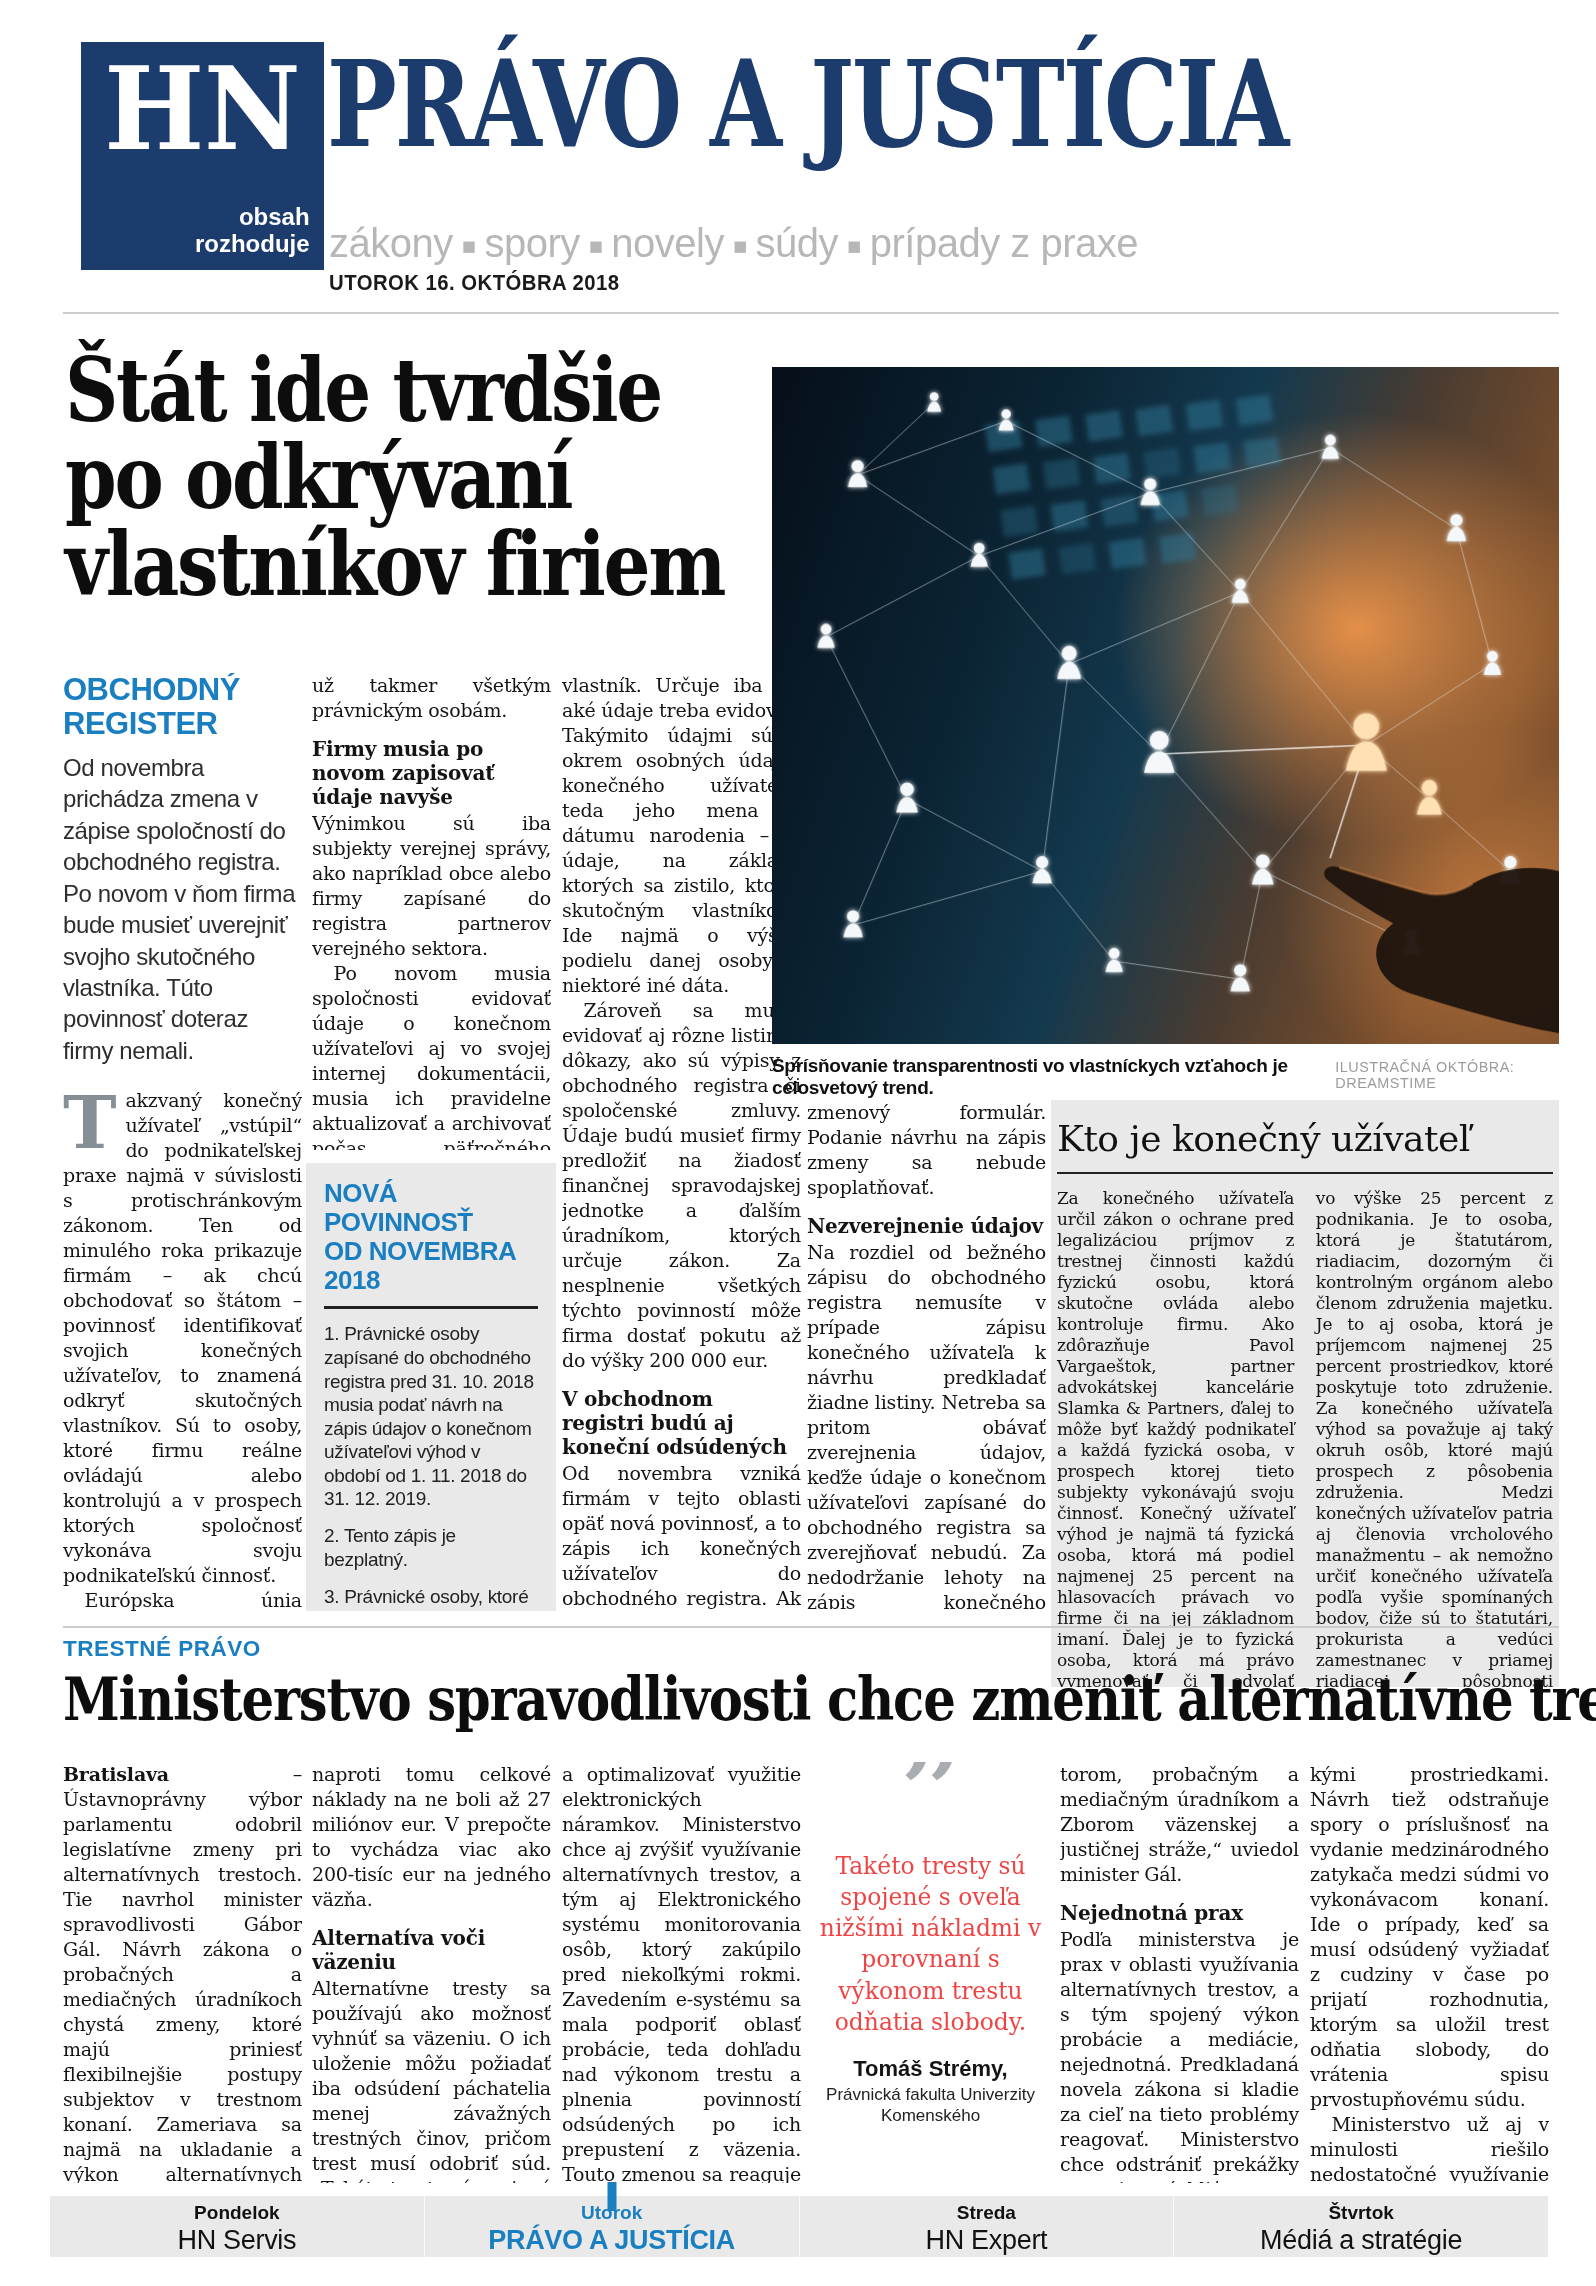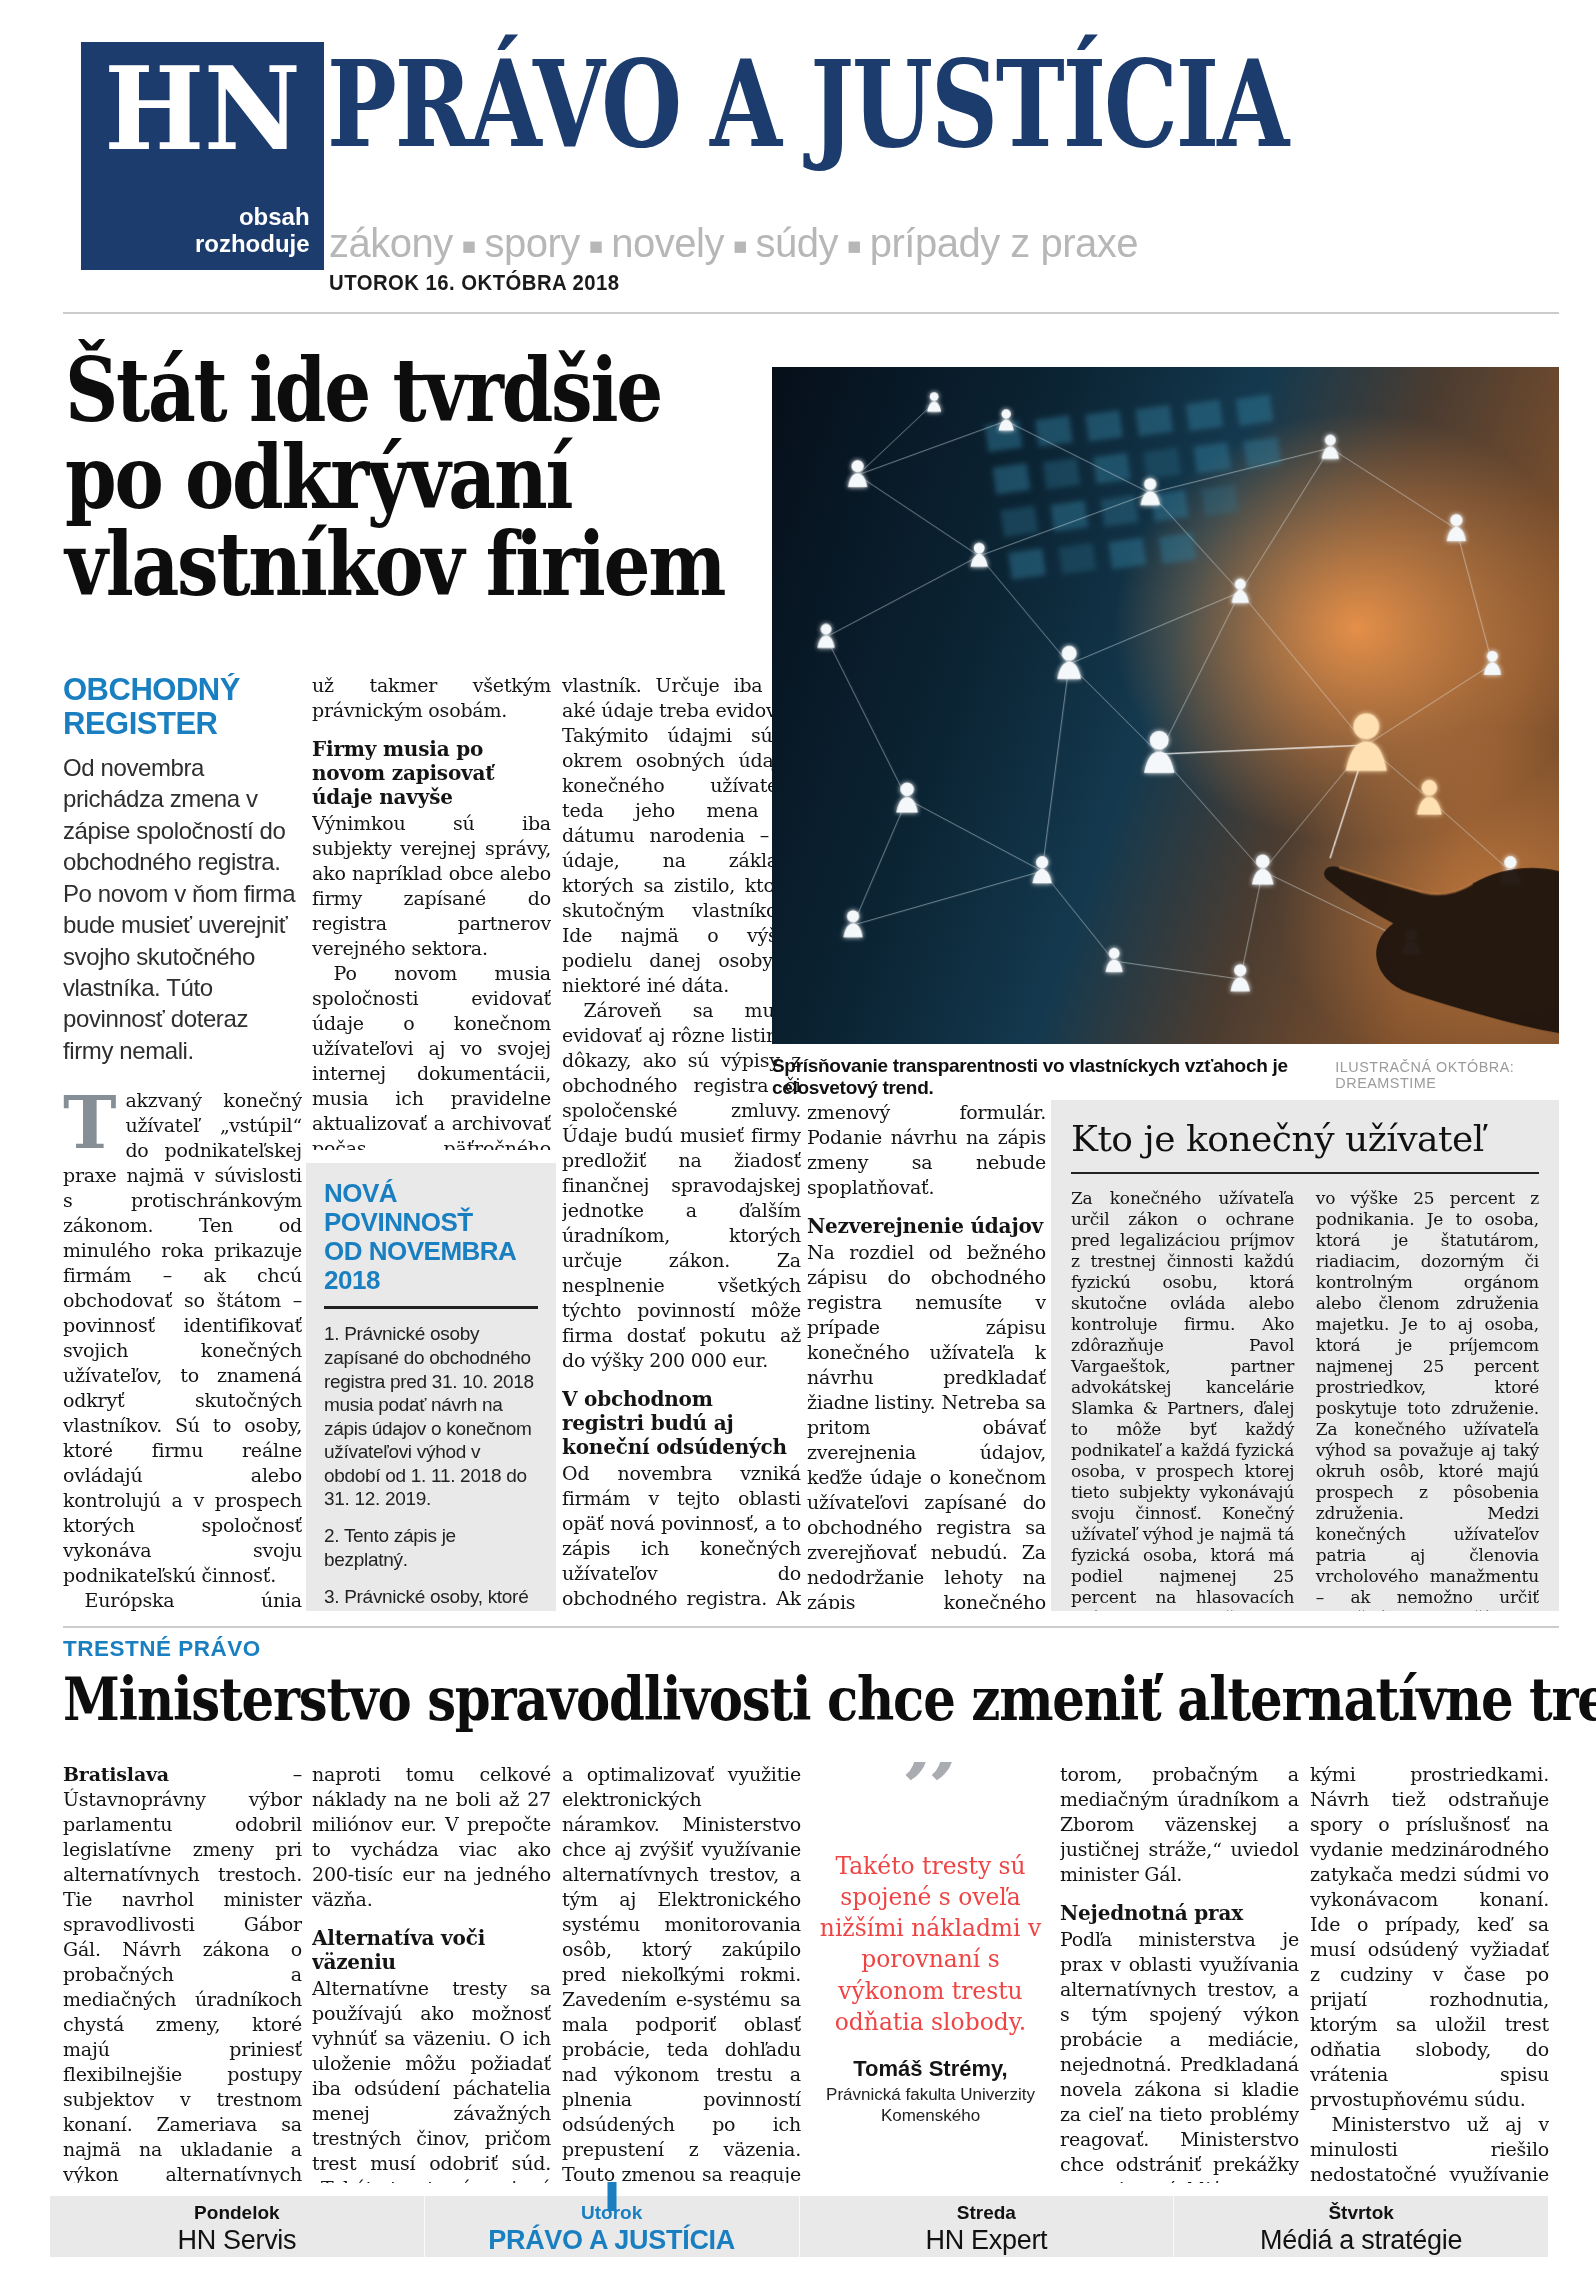--- a/index.html
+++ b/index.html
@@ -40,22 +40,22 @@
            box-sizing:border-box;padding:16px 18px;font-family:"Liberation Sans",sans-serif;overflow:hidden;}
   .infobox .ib-title{color:#1a7fc1;font-weight:bold;font-size:26px;line-height:1.12;letter-spacing:-0.5px;}
   .infobox .ib-rule{height:2.7px;background:#222;margin:10.8px 0 1.8px;}
   .infobox .ib-item{font-size:19px;line-height:1.24;letter-spacing:-0.3px;color:#222;margin-top:13.5px;}
   .photo{position:absolute;left:772px;top:367px;width:787px;height:677px;overflow:hidden;background:#0b1c29;}
   .photo svg{display:block;}
   .caption-row{position:absolute;left:772px;top:1055px;width:787px;display:flex;
                justify-content:space-between;align-items:baseline;gap:27px;}
   .caption{font-weight:bold;font-size:19px;letter-spacing:-0.3px;color:#101010;}
   .credit{font-size:14.4px;color:#9b9b9b;letter-spacing:0.5px;}
-  .whoisbox{position:absolute;left:1051px;top:1100px;width:508px;height:511px;background:#e9e9e9;
-            box-sizing:border-box;padding:18px 20px;overflow:hidden;}
+  .whoisbox{position:absolute;left:1051px;top:1100px;width:508px;height:587px;background:#e9e9e9;
+            box-sizing:border-box;padding:18px 6px;overflow:hidden;}
   .wb-title{font-family:"DejaVu Serif",serif;font-size:36px;color:#111;letter-spacing:-0.5px;}
   .wb-rule{height:2.3px;background:#222;margin:12.6px 0 14.4px;}
   .wb-cols{display:flex;gap:21.6px;}
   .wb-col{flex:1;font-family:"DejaVu Serif",serif;font-size:17px;line-height:21px;
           letter-spacing:-0.2px;color:#141414;}
   .wb-col p{margin:0;text-align:justify;}
   
   .kicker2{position:absolute;left:63px;top:1636px;color:#1a7fc1;font-weight:bold;font-size:22.5px;letter-spacing:0.5px;}
   .a2-headline{position:absolute;left:63px;top:1665px;font-family:"DejaVu Serif",serif;font-weight:bold;
                font-size:59px;letter-spacing:-1.4px;color:#0d0d0d;transform:scaleX(.87);

